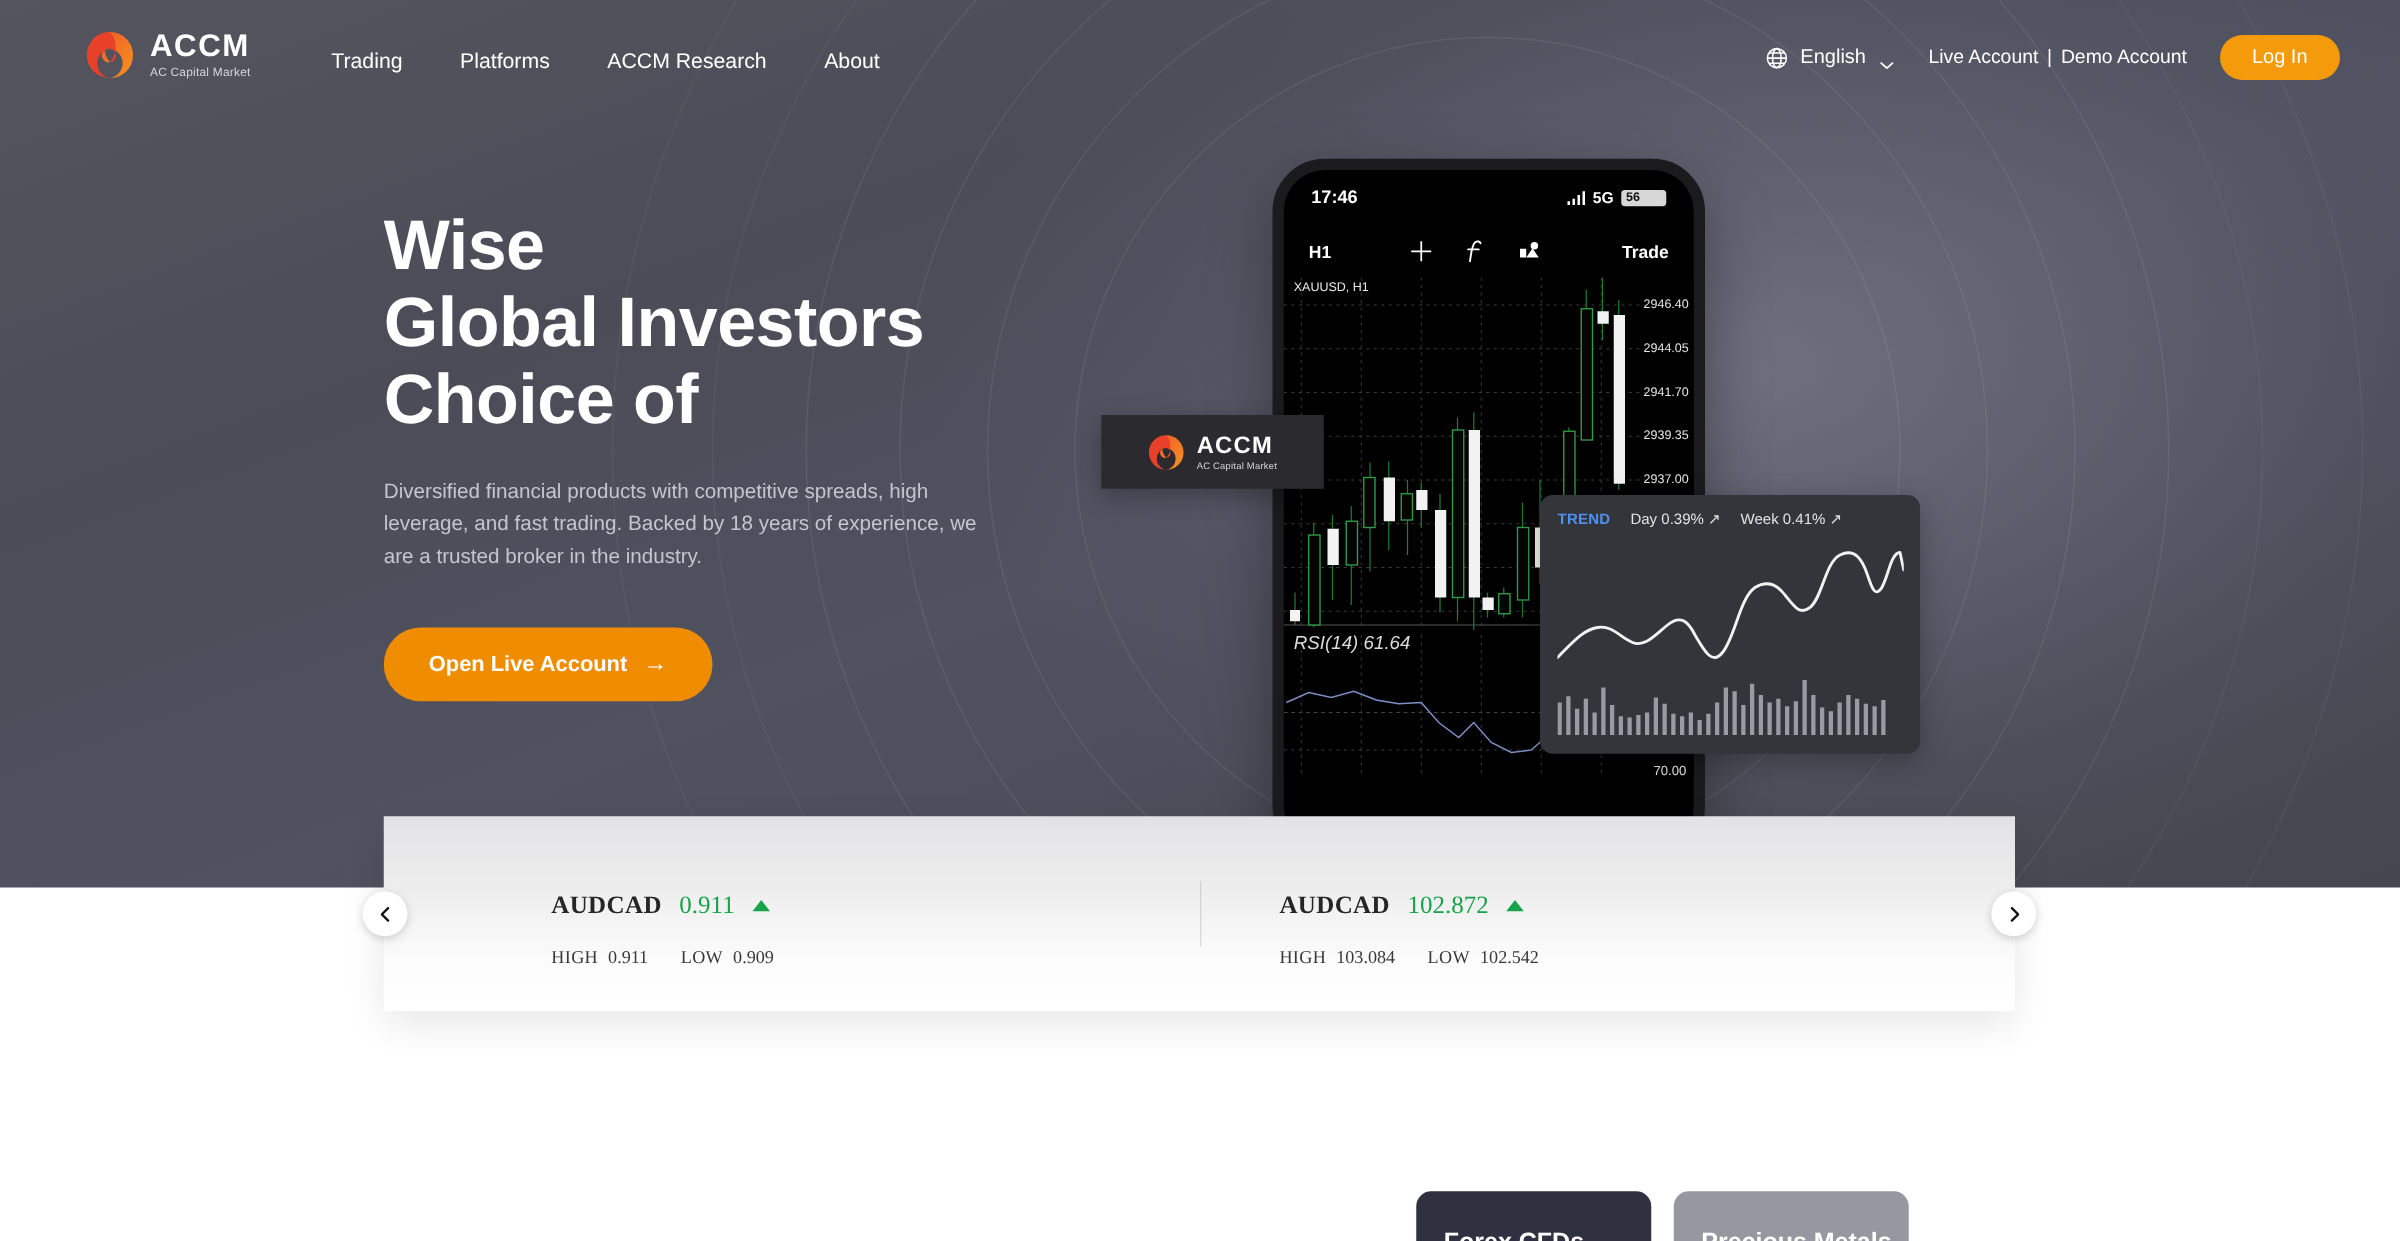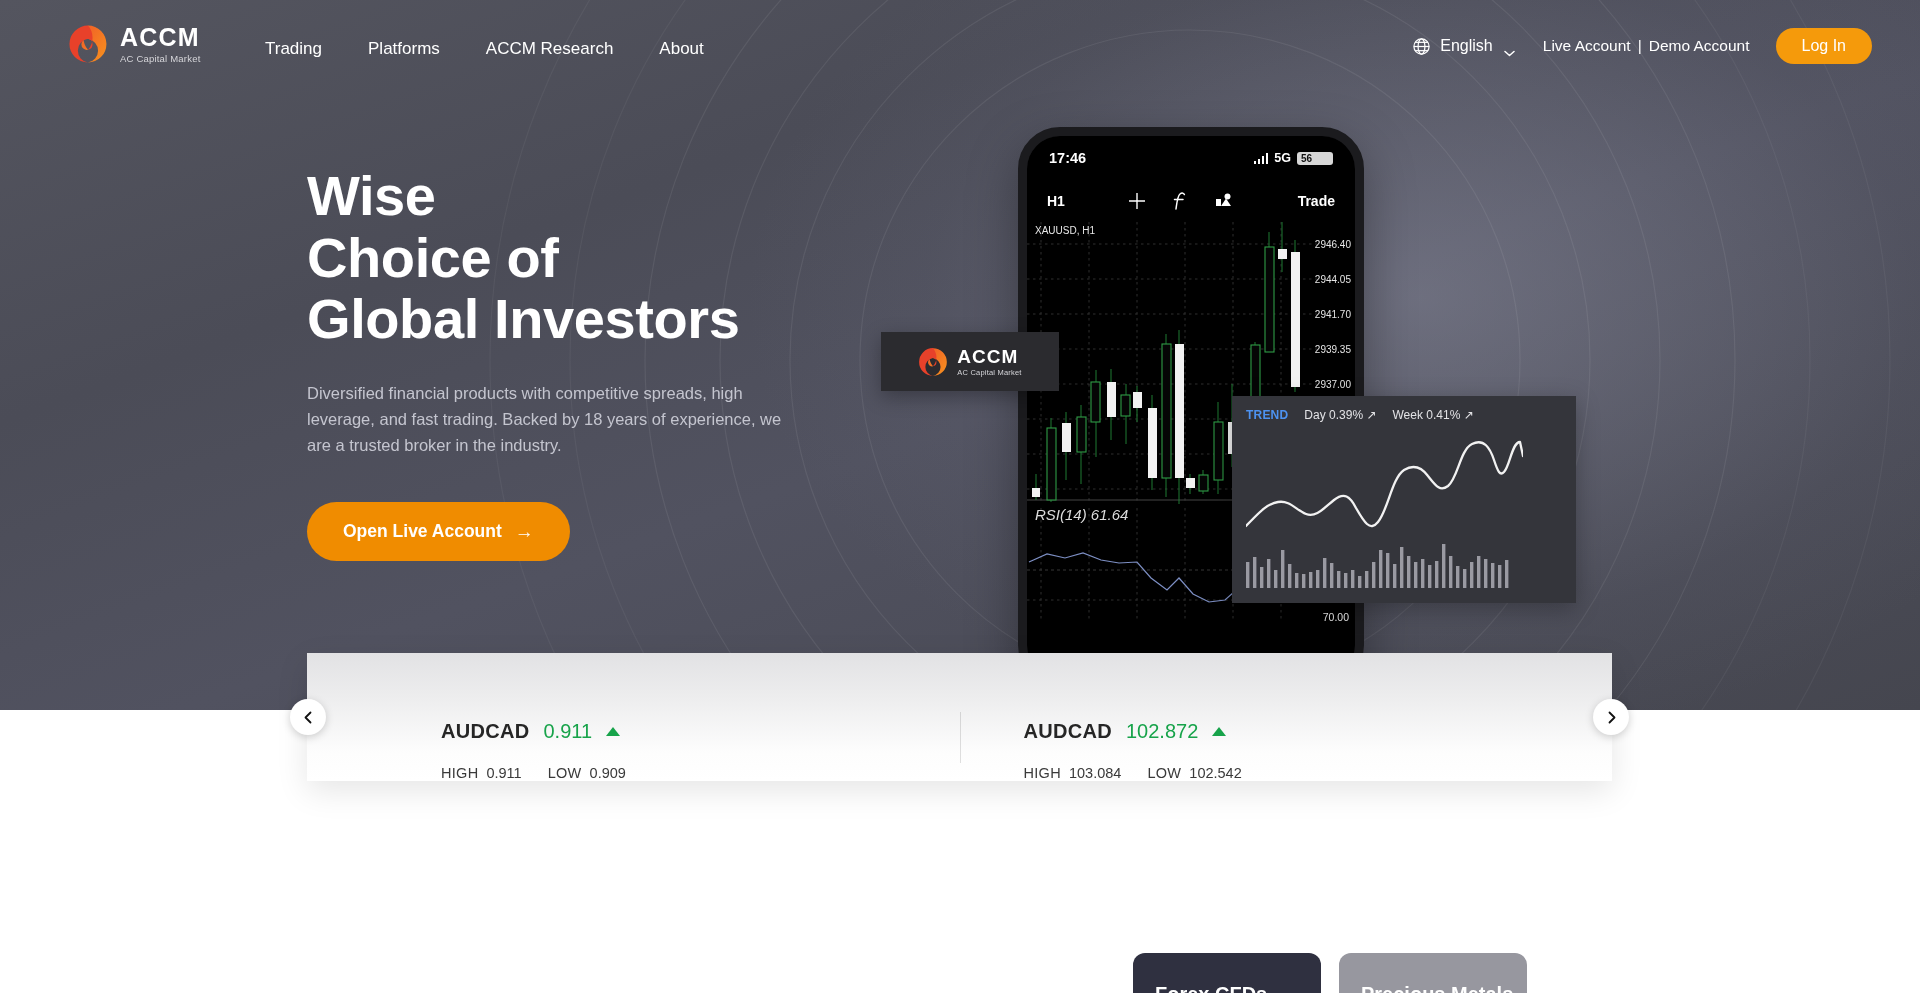--- a/index.html
+++ b/index.html
@@ -108,35 +108,36 @@
     background:#2b2b2f; z-index:30;
     display:flex; align-items:center; justify-content:center; gap:9px;
     box-shadow:0 6px 20px rgba(0,0,0,0.3);
   }
   .accm-badge .logo-mark { width:30px; height:30px; }
   .accm-badge .logo-title { font-size:19px; letter-spacing:1px; }
   .accm-badge .logo-sub { font-size:7.5px; margin-top:3px; }
 
   
   .trend {
-    position:absolute; left:1232px; top:396px; width:344px; height:207px;
+    position:absolute; left:1232px; top:396px; width:304px; height:207px;
     background:#34353b; z-index:30; box-shadow:0 6px 22px rgba(0,0,0,0.28);
     padding:12px 14px 0 14px;
+    border-radius:10px;
   }
   .trend-head { display:flex; align-items:center; gap:16px; font-size:12px; }
   .trend-title { color:#4d92f0; font-weight:700; letter-spacing:0.2px; }
   .trend-stat { color:#e3e3e6; }
   .spark { margin-top:4px; }
 
   
   .ticker {
-    position:absolute; left:307px; top:653px; width:1305px; height:128px; z-index:35;
+    position:absolute; left:307px; top:653px; width:1305px; height:156px; z-index:35;
     background: linear-gradient(180deg, #e2e2e4 0%, #ededee 35%, #fdfdfd 78%, #ffffff 100%);
     box-shadow: 0 10px 30px rgba(0,0,0,0.10);
-    display:flex; align-items:flex-end;
+    display:flex; align-items:center;font-family:Liberation Serif, serif;
   }
   .tk-list { flex:1; display:flex; align-items:stretch; padding:0 70px; }
   .tk-item { flex:1; position:relative; padding:26px 0 0 64px; }
   .tk-item + .tk-item::before {
     content:""; position:absolute; left:0px; top:18px; bottom:18px; width:1px; background:rgba(0,0,0,0.12);
   }
   .tk-top { display:flex; align-items:center; gap:14px; }
   .tk-sym { color:#262626; font-size:20px; font-weight:700; letter-spacing:0.3px; }
   .tk-price { color:#17A34A; font-size:20px; }
   .tk-caret { width:0;height:0;border-left:7px solid transparent;border-right:7px solid transparent;border-bottom:9px solid #17A34A; }
@@ -237,22 +238,22 @@
         <span>Demo Account</span>
       </div>
 
       <button class="login-btn">Log In</button>
     </div>
   </div>
 
   <div class="hero-left">
     <div class="h1">
       <div>Wise</div>
+      <div>Global Investors</div>
       <div>Choice of</div>
-      <div>Global Investors</div>
     </div>
     <p class="sub">Diversified financial products with competitive spreads, high leverage, and fast trading. Backed by 18 years of experience, we are a trusted broker in the industry.</p>
     <button class="cta">
       <span>Open Live Account</span>
       <span class="arr">→</span>
     </button>
   </div>
 
   <div class="phone">
     <div class="phone-inner">

